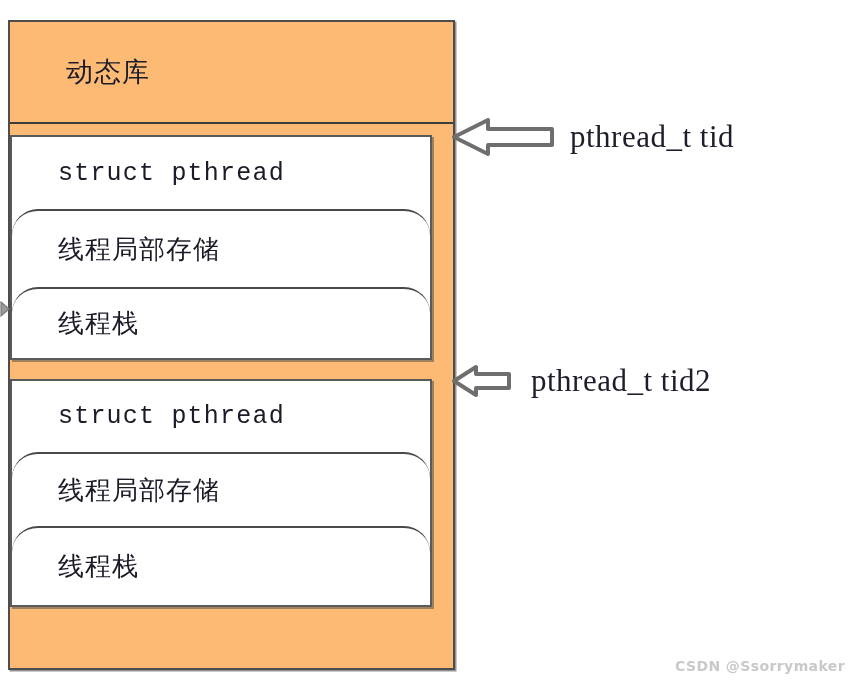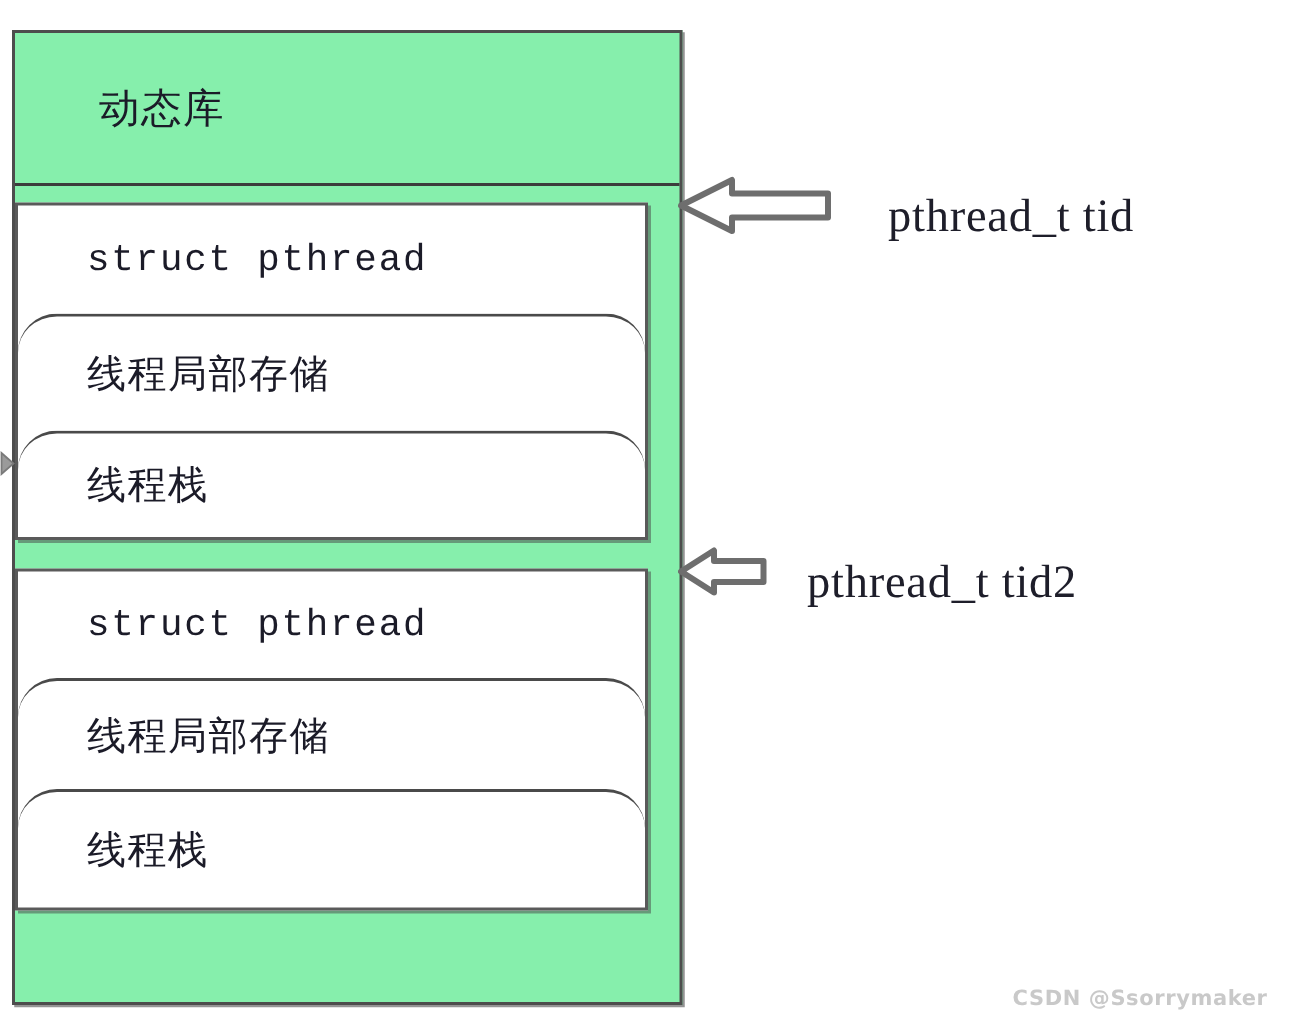--- a/index.html
+++ b/index.html
@@ -22,21 +22,21 @@
 
   
   .outer-box {
     position: absolute;
     left: 8px;
     top: 20px;
     width: 447px;
     height: 650px;
     box-sizing: border-box;
     border: 2px solid #4d4d4d;
-    background: #86efac;
+    background: #fdba74;
     box-shadow: 1.5px 1.5px 0 0 rgba(60,60,60,0.55);
   }
 
   .outer-header {
     position: absolute;
     left: 0;
     top: 0;
     width: 100%;
     height: 102px;
     box-sizing: border-box;
@@ -113,37 +113,36 @@
     left: 0px;
     top: 296px;
     width: 12px;
     height: 26px;
   }
 
   
   .callout {
     position: absolute;
     display: flex;
-    align-items: flex-end;
-    gap: 22px;
+    align-items: center;
   }
   .callout-1 { left: 452px; top: 112px; }
   .callout-2 { left: 452px; top: 356px; }
 
   .arrow-svg { display: block; }
 
   .callout-label {
     font-family: "Liberation Serif", "DejaVu Serif", serif;
     font-size: 31px;
     color: #1e1e2a;
     letter-spacing: 0.5px;
     white-space: nowrap;
   }
   .callout-1 .callout-label { margin-left: 12px; }
-  .callout-2 .callout-label { margin-left: 2px; }
+  .callout-2 .callout-label { margin-left: 17px; }
 
   
   .watermark {
     position: absolute;
     right: 14px;
     bottom: 8px;
     font-family: "DejaVu Sans", "Liberation Sans", sans-serif;
     font-size: 14px;
     color: #c9c9c9;
     letter-spacing: 0.4px;

